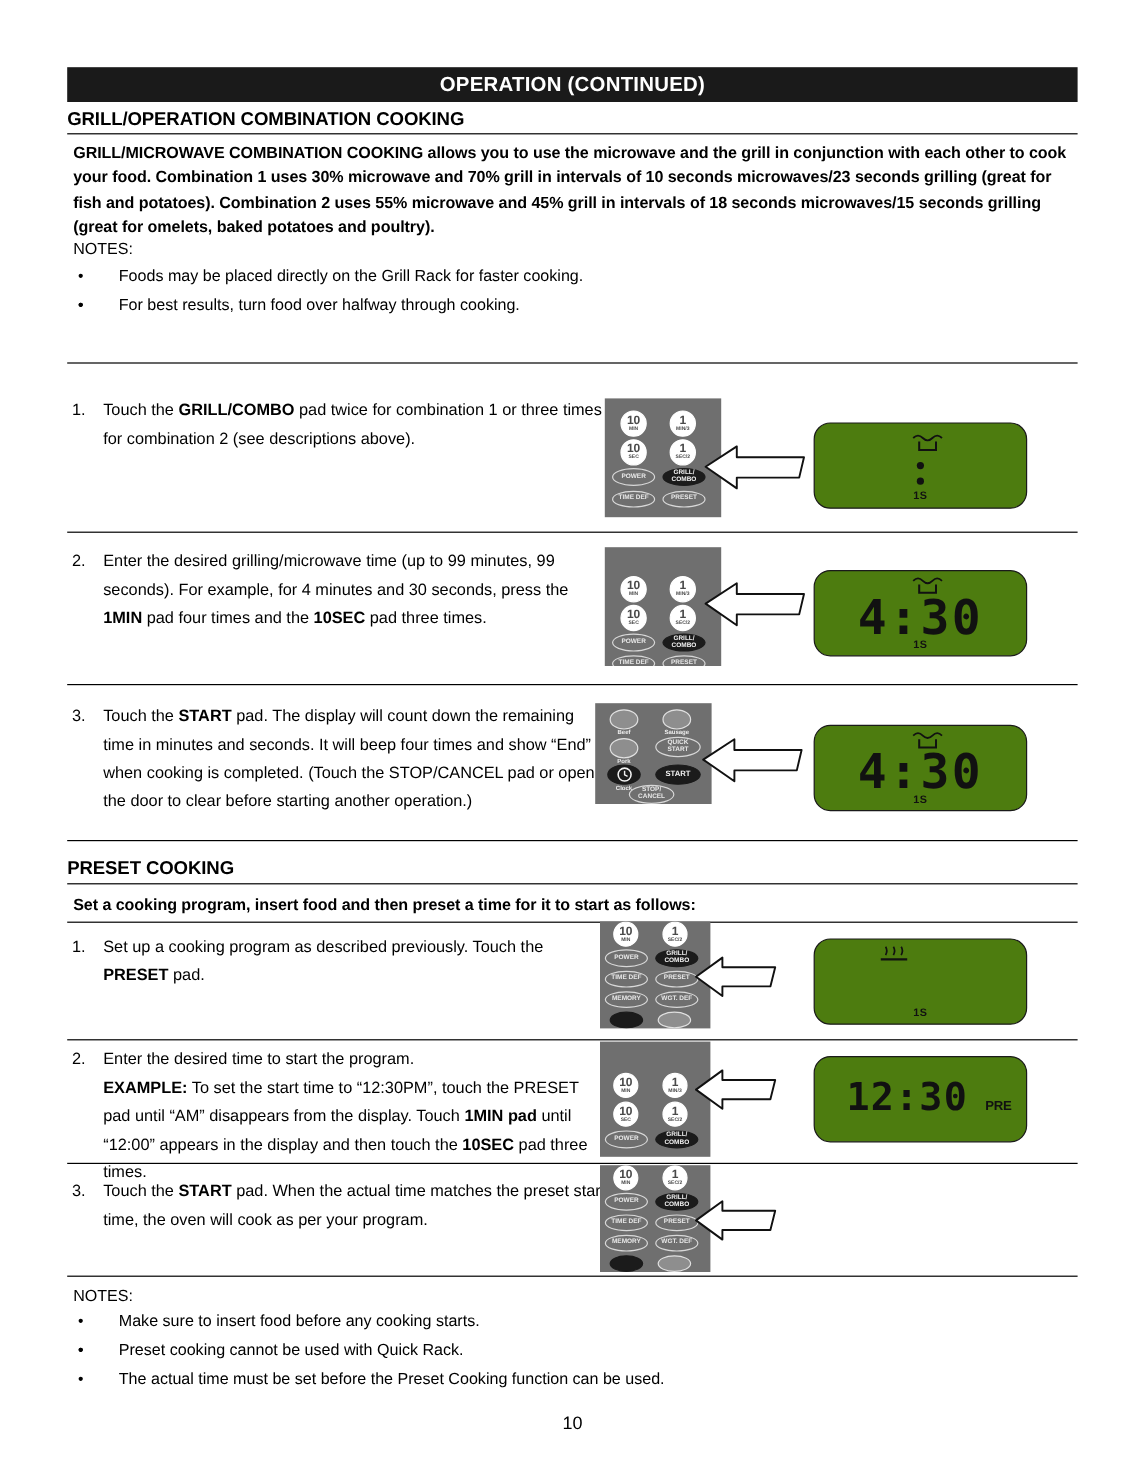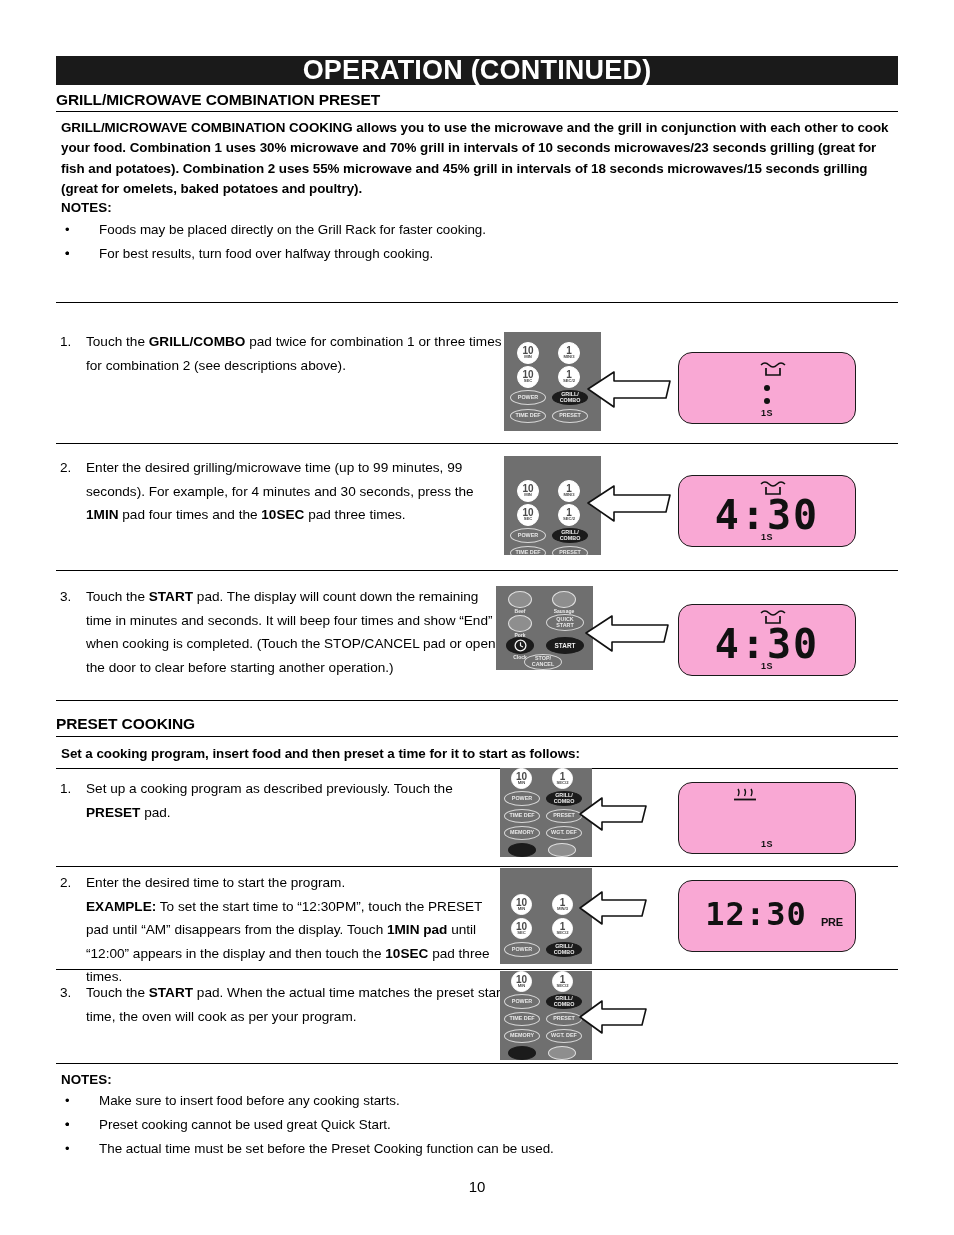--- a/index.html
+++ b/index.html
@@ -20,35 +20,35 @@
   }
 
   
   .banner {
     position: absolute; left: 0; top: 56px; width: 842px; height: 29px;
     background: #1a1a1a;
     color: #fff;
     display: flex; align-items: center; justify-content: center;
   }
   .banner-title {
-    font-size: 27px; font-weight: bold; letter-spacing: 0.2px;
+    font-size: 17px; font-weight: bold; letter-spacing: 0.2px;
   }
 
   
   .sec-head {
     font-size: 15.5px; font-weight: bold; letter-spacing: -0.1px;
   }
   .rule { border-top: 1.6px solid #000; width: 100%; }
   .rule-thin { border-top: 1.1px solid #000; width: 100%; }
 
   .body-bold {
     font-size: 13.4px; font-weight: bold; line-height: 20.4px;
     letter-spacing: -0.05px;
   }
-  .note-label { font-size: 13.4px; font-weight: bold; text-align: right; }
+  .note-label { font-size: 13.4px; font-weight: normal; text-align: right; }
 
   ul.bullets { list-style: none; margin: 0; padding: 0; }
   ul.bullets li {
     font-size: 13.4px; line-height: 24px;
     padding-left: 38px; position: relative;
   }
   ul.bullets li .bul {
     position: absolute; left: 4px; top: 0;
     font-size: 13px;
   }
@@ -100,21 +100,21 @@
   
   .arrow {
     position: absolute;
   }
 
   
   .lcd {
     position: absolute;
     border: 1.6px solid #1a1a1a;
     border-radius: 14px;
-    background: #f9a8d4;
+    background: #4d7c0f;
   }
   .lcd-inner {
     position: relative; width: 100%; height: 100%;
   }
   .lcd-digits {
     position: absolute; left: 0; right: 0;
     text-align: center;
     font-family: "DejaVu Sans Mono", monospace;
     font-weight: bold;
     color: #111;
@@ -140,21 +140,21 @@
 </head>
 <body>
 
 <div class="page">
 
   <div class="banner">
     <div class="banner-title">OPERATION (CONTINUED)</div>
   </div>
 
   <div style="position:absolute;left:0;top:91px;width:842px;">
-    <div class="sec-head">GRILL/MICROWAVE COMBINATION PRESET</div>
+    <div class="sec-head">GRILL/OPERATION COMBINATION COOKING</div>
     <div class="rule" style="margin-top:2px;"></div>
   </div>
 
   <div class="body-bold" style="position:absolute;left:5px;top:118px;width:838px;">GRILL/MICROWAVE COMBINATION COOKING allows you to use the microwave and the grill in conjunction with each other to cook your food. Combination 1 uses 30% microwave and 70% grill in intervals of 10 seconds microwaves/23 seconds grilling (great for fish and potatoes). Combination 2 uses 55% microwave and 45% grill in intervals of 18 seconds microwaves/15 seconds grilling (great for omelets, baked potatoes and poultry).</div>
 
   <div class="note-label" style="position:absolute;left:5px;top:200px;">NOTES:</div>
 
   <ul class="bullets" style="position:absolute;left:5px;top:218px;width:700px;">
     <li><span class="bul">•</span><span>Foods may be placed directly on the Grill Rack for faster cooking.</span></li>
     <li><span class="bul">•</span></li>
@@ -414,19 +414,19 @@
     <path d="M2 20 L24 4 L24 12 L68 12 L64 28 L24 28 L24 36 Z" fill="#ffffff" stroke="#111" stroke-width="1.6" stroke-linejoin="round"></path>
   </svg>
 
   <div class="rule-thin" style="position:absolute;left:0;top:1063px;"></div>
 
   <div class="note-label" style="position:absolute;left:5px;top:1072px;">NOTES:</div>
 
   <ul class="bullets" style="position:absolute;left:5px;top:1089px;width:760px;">
     <li><span class="bul">•</span><span>Make sure to insert food before any cooking starts.</span></li>
     <li><span class="bul">•</span></li>
-    <li><span class="bul">•</span><span>Preset cooking cannot be used great Quick Start.</span></li>
+    <li><span class="bul">•</span><span>Preset cooking cannot be used with Quick Rack.</span></li>
     <li><span class="bul">•</span><span>The actual time must be set before the Preset Cooking function can be used.</span></li>
   </ul>
 
   <div class="pageno">10</div>
 
 </div>
 
 </body></html>

